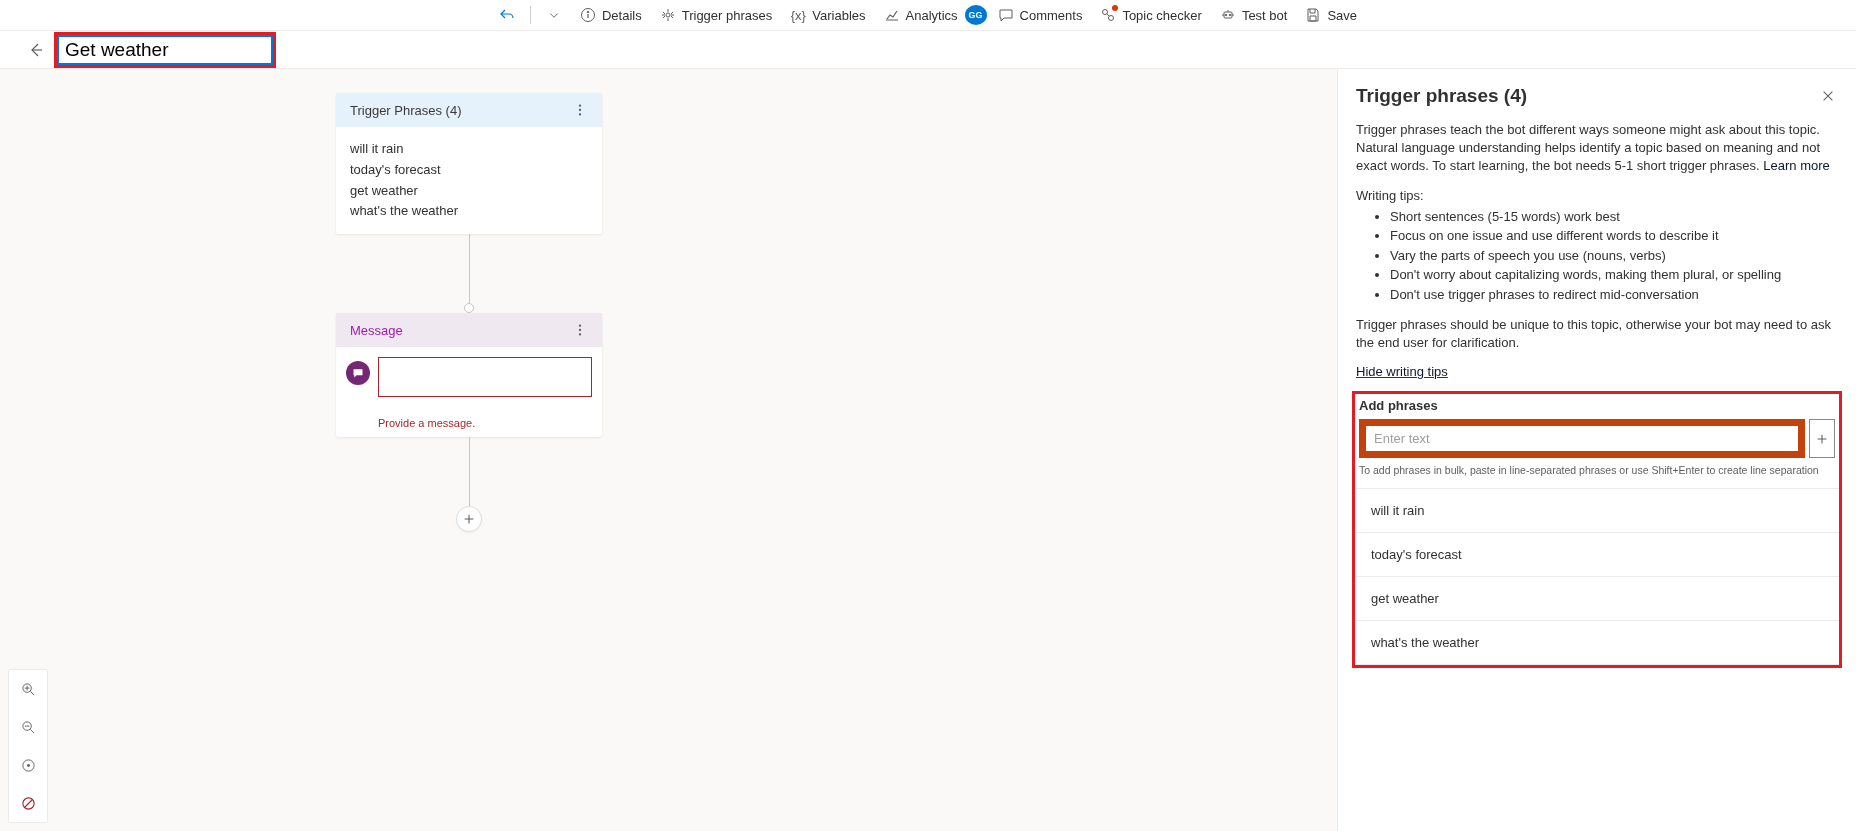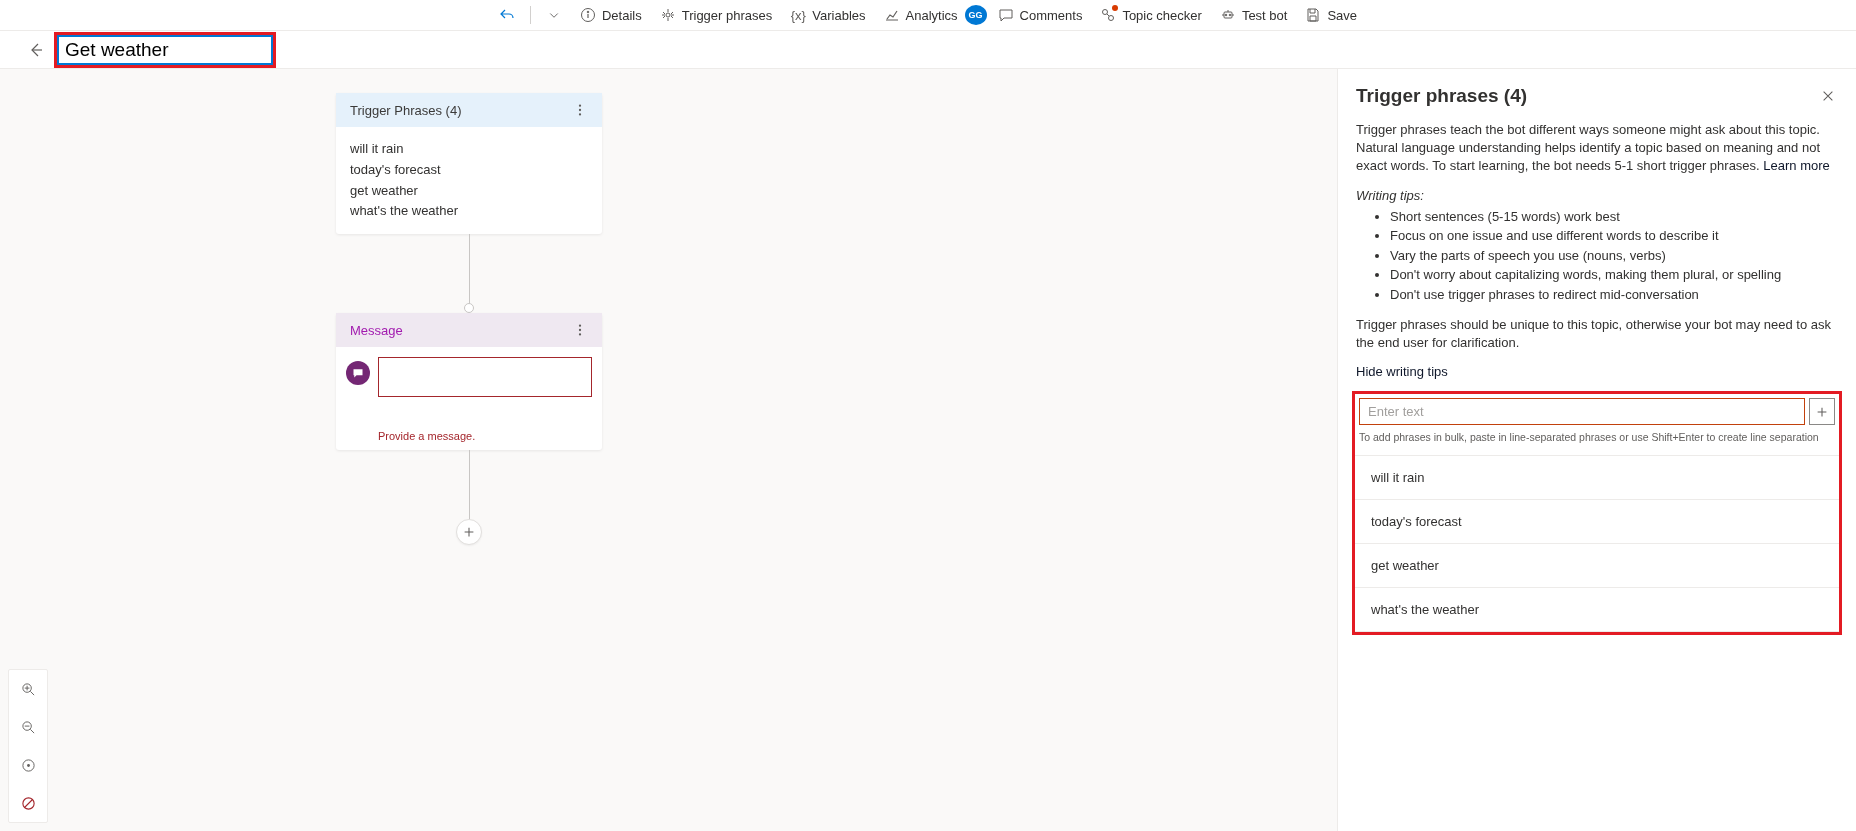--- a/index.html
+++ b/index.html
@@ -32,50 +32,50 @@
     .node-header { height: 34px; display: flex; align-items: center; justify-content: space-between; padding: 0 10px 0 14px; font-size: 13px; }
     .trigger-header { background: #e5f1fb; color: #3b3a39; }
     .message-header { background: #efe8f1; color: #a21caf; }
     .node-menu { width: 24px; height: 24px; display: flex; align-items: center; justify-content: center; cursor: pointer; color: #605e5c; }
     .node-body { padding: 12px 14px; font-size: 13px; }
     .phrase-line { line-height: 1.6; color: #323130; }
     .message-body { padding: 10px; display: flex; align-items: flex-start; gap: 8px; }
     .msg-icon-circle { width: 24px; height: 24px; border-radius: 50%; background: #742774; display: flex; align-items: center; justify-content: center; flex-shrink: 0; margin-top: 4px; }
     .msg-icon-circle svg { fill: #fff; width: 12px; height: 12px; }
     .msg-input { flex: 1; border: 1px solid #a4262c; height: 40px; }
-    .msg-error { font-size: 11px; color: #a4262c; margin-top: 23px; margin-left: 42px; padding-bottom: 8px; }
+    .msg-error { font-size: 11px; color: #a4262c; margin-top: 10px; margin-left: 42px; padding-bottom: 8px; }
 
     
     .connector { width: 266px; display: flex; flex-direction: column; align-items: center; }
     .conn-line { width: 1px; background: #c8c6c4; }
     .conn-line.short { height: 70px; }
     .conn-line.long { height: 70px; }
     .conn-circle { width: 10px; height: 10px; border: 1px solid #c8c6c4; border-radius: 50%; background: #fff; margin-top: -1px; }
     .add-node-btn { width: 26px; height: 26px; border: 1px solid #e1dfdd; background: #fff; border-radius: 50%; display: flex; align-items: center; justify-content: center; cursor: pointer; color: #605e5c; margin-top: -1px; box-shadow: 0 1px 2px rgba(0,0,0,0.05); }
 
     
     .zoom-controls { position: absolute; left: 8px; bottom: 8px; width: 40px; background: #fff; border: 1px solid #edebe9; border-radius: 2px; display: flex; flex-direction: column; }
     .zoom-btn { height: 38px; display: flex; align-items: center; justify-content: center; cursor: pointer; color: #605e5c; }
     .zoom-btn.reset svg { stroke: #a4262c; fill: none; }
 
     
     .panel-header { display: flex; justify-content: space-between; align-items: center; margin-bottom: 14px; }
     .panel-title { font-size: 19px; font-weight: 600; color: #323130; }
     .close-x { cursor: pointer; width: 20px; height: 20px; display: flex; align-items: center; justify-content: center; color: #605e5c; }
     .panel-desc { font-size: 13px; color: #323130; line-height: 1.4; margin-bottom: 12px; }
     .panel-desc a, .link { color: #0f172a; text-decoration: none; cursor: pointer; }
-    .tips-title { font-size: 13px; margin-bottom: 4px; font-style: italic; }
+    .tips-title { font-size: 13px; margin-bottom: 4px; }
     .tips-list { font-size: 13px; margin-left: 34px; line-height: 1.5; margin-bottom: 12px; }
     .tips-list li { list-style: disc; }
-    .hide-tips { font-size: 13px; margin-bottom: 12px; }
+    .hide-tips { font-size: 13px; margin-bottom: 12px; text-decoration: underline; }
     
     .add-phrases-box { border: 3.5px solid #e31b23; padding: 4px 0 0px 0; margin-left: -4px; margin-right: -4px; }
     .add-label { font-size: 13px; font-weight: 600; margin-bottom: 6px; padding-left: 4px; }
     .add-input-row { display: flex; gap: 4px; padding: 0 4px; }
-    .add-input { flex: 1; border: 1px solid #c2410c; padding: 5px 8px; font-size: 13px; font-family: inherit; }
+    .add-input { flex: 1; border: 7px solid #c2410c; padding: 5px 8px; font-size: 13px; font-family: inherit; }
     .add-input::placeholder { color: #a19f9d; }
     .add-plus-btn { width: 26px; border: 1px solid #8a8886; background: #fff; display: flex; align-items: center; justify-content: center; cursor: pointer; color: #605e5c; }
     .add-hint { font-size: 10.5px; color: #605e5c; margin-top: 6px; padding: 0 4px; }
     .phrase-list { margin-top: 12px; border-top: 1px solid #edebe9; }
     .phrase-row { padding: 14px 16px; border-bottom: 1px solid #edebe9; font-size: 13px; cursor: pointer; }
   </style>
 </head>
 <body>
 
 <div class="top-bar">
@@ -288,20 +288,21 @@
       <li>Short sentences (5-15 words) work best</li>
       <li>Focus on one issue and use different words to describe it</li>
       <li>Vary the parts of speech you use (nouns, verbs)</li>
       <li>Don't worry about capitalizing words, making them plural, or spelling</li>
       <li>Don't use trigger phrases to redirect mid-conversation</li>
     </ul>
     <p class="panel-desc">Trigger phrases should be unique to this topic, otherwise your bot may need to ask the end user for clarification.</p>
     <div class="hide-tips"><span class="link">Hide writing tips</span></div>
 
     <div class="add-phrases-box">
+      <div class="add-label">Add phrases</div>
       <div class="add-input-row">
         <input class="add-input" placeholder="Enter text" style="">
         <button class="add-plus-btn">
           <svg viewBox="0 0 16 16" width="14" height="14">
               <path d="M8 3v10M3 8h10" stroke="#605e5c" stroke-width="1.2"></path>
             </svg>
         </button>
       </div>
       <div class="add-hint">To add phrases in bulk, paste in line-separated phrases or use Shift+Enter to create line separation</div>
       <div class="phrase-list">

